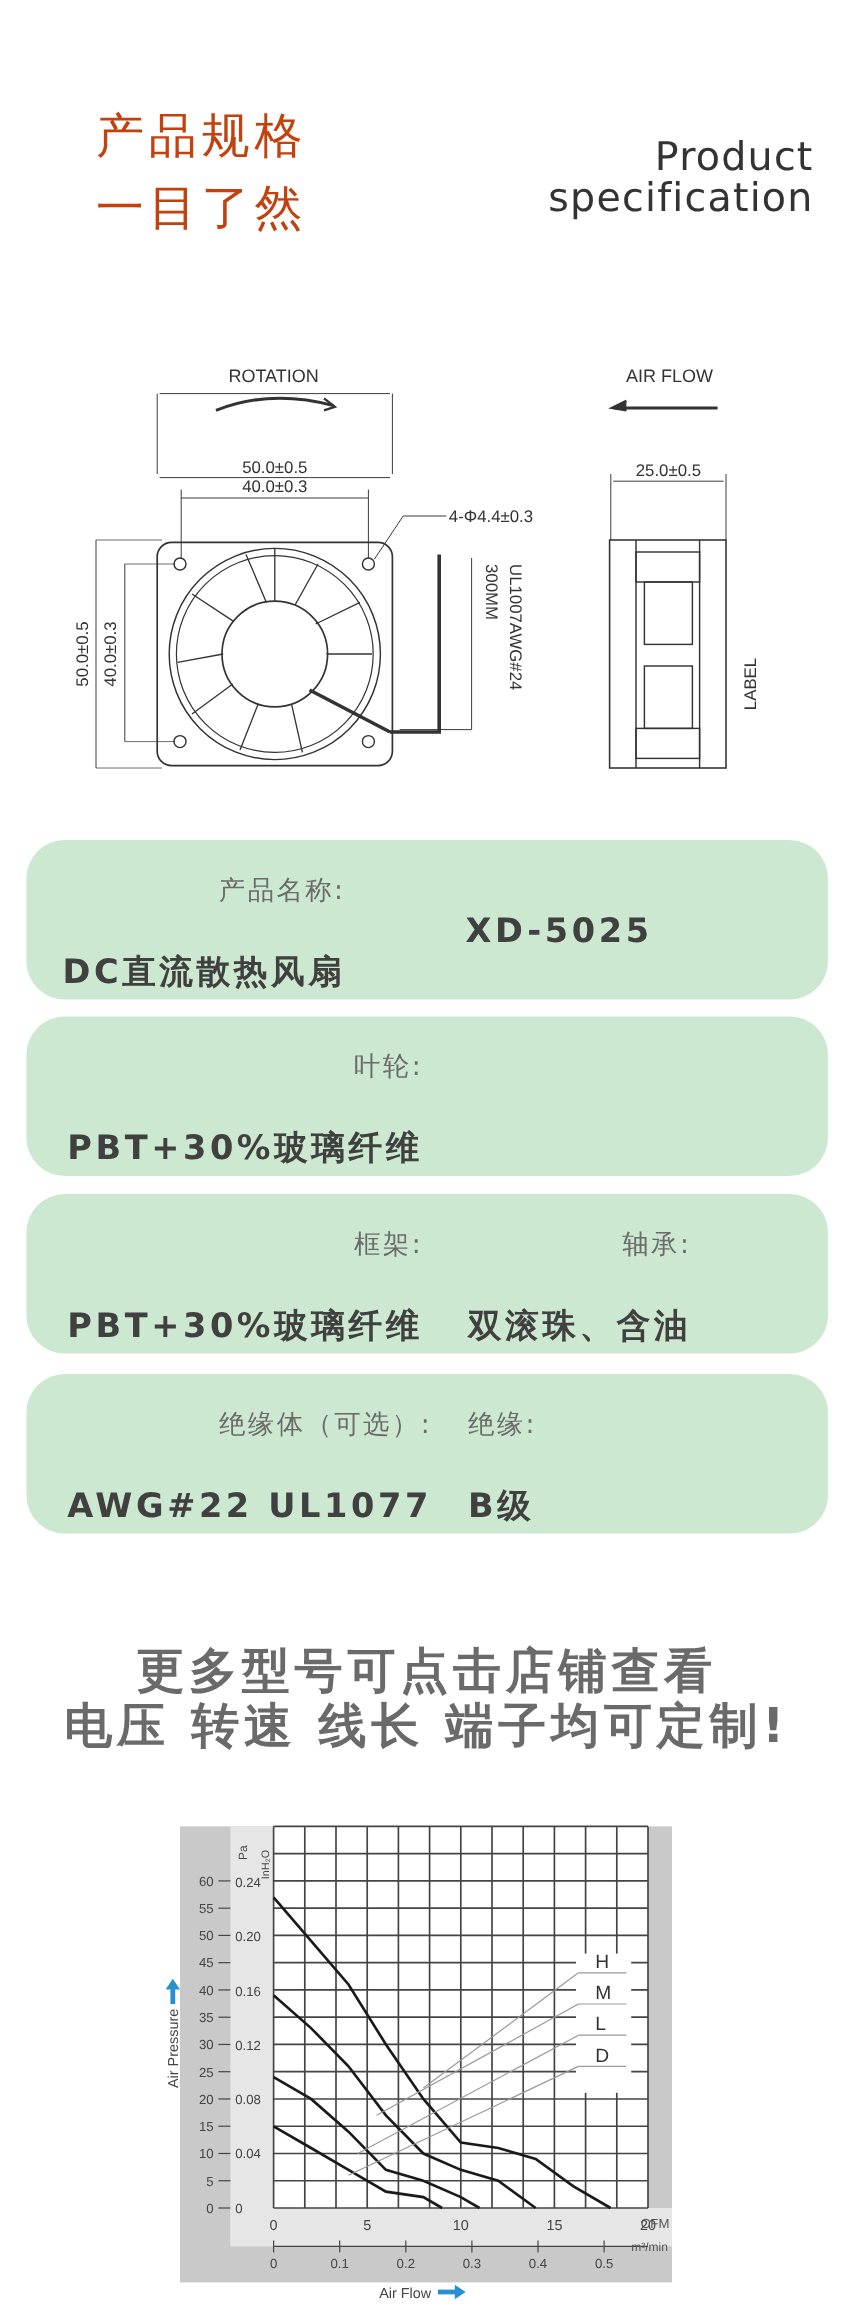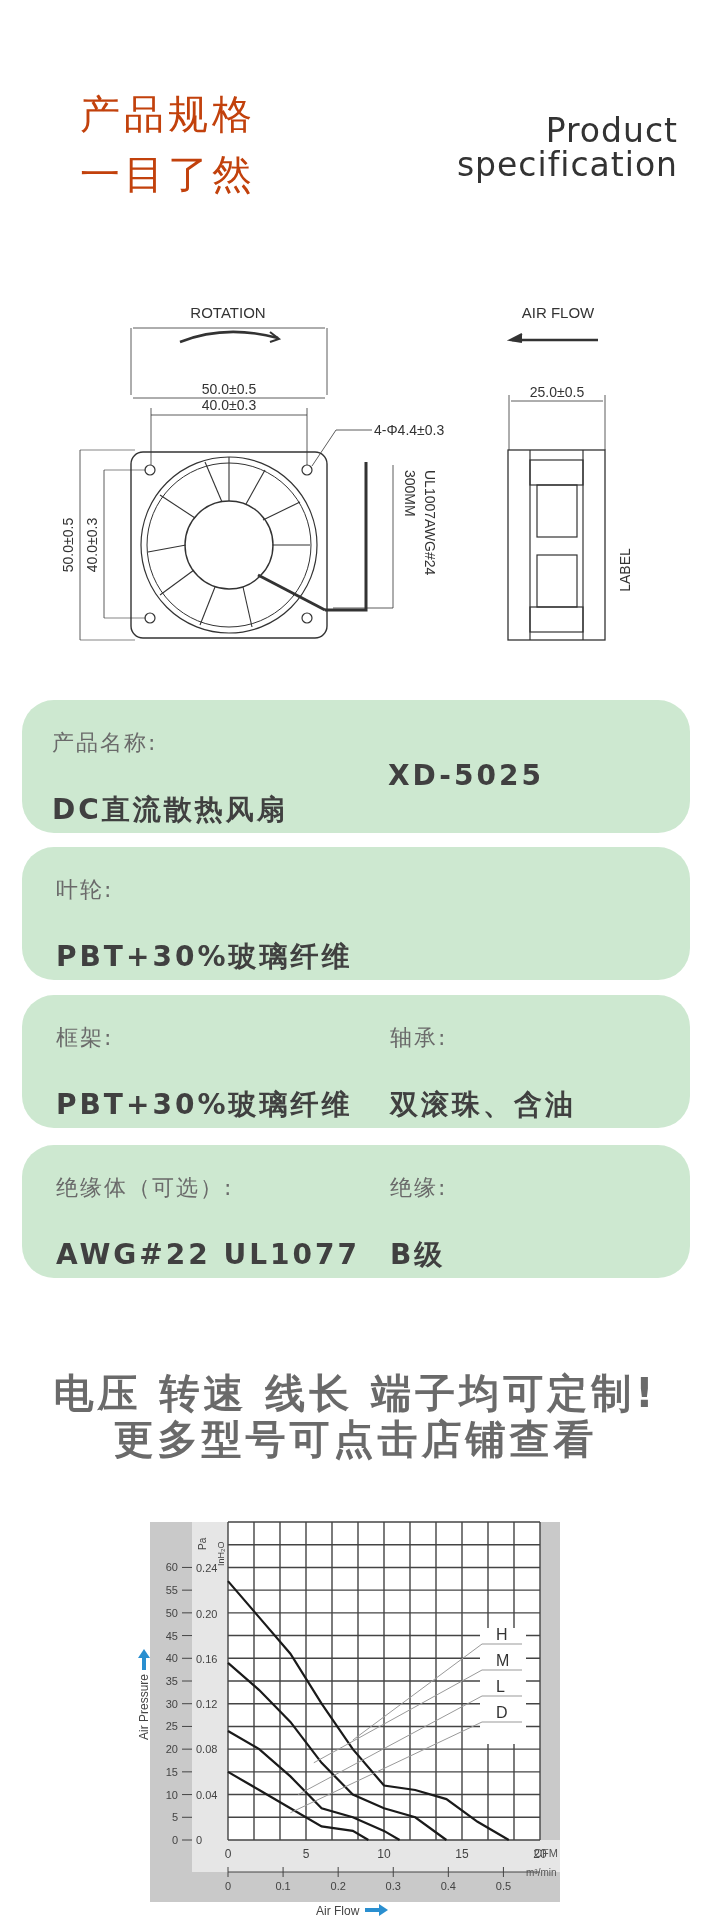--- a/index.html
+++ b/index.html
@@ -2,21 +2,21 @@
 <html><head>
 <meta charset="utf-8">
 <style>
   html,body{margin:0;padding:0;background:#ffffff;}
   body{width:711px;height:1920px;position:relative;overflow:hidden;font-family:"DejaVu Sans","Liberation Sans",sans-serif;color:#555;}
   .title-cn{position:absolute;left:80px;top:84px;font-size:40px;font-weight:normal;color:#c2410c;line-height:60px;letter-spacing:4px;}
   .title-en{position:absolute;right:33px;top:114px;font-size:33px;color:#333;text-align:right;line-height:34px;letter-spacing:1px;font-family:"DejaVu Sans",sans-serif;}
   .drawing{position:absolute;left:0;top:290px;width:620px;height:370px;}
   .card{position:absolute;left:22px;width:668px;height:133px;background:#cde8d0;border-radius:32px;}
   .card .col{position:absolute;top:26px;}
-  .card .lbl{font-size:22px;color:#6a6a6a;line-height:34px;letter-spacing:2px;}
+  .card .lbl{font-size:22px;color:#6a6a6a;line-height:34px;letter-spacing:2px;text-align:right;}
   .card .val{font-size:28px;font-weight:bold;color:#404040;line-height:44px;margin-top:28px;letter-spacing:3px;white-space:nowrap;}
   .promo{position:absolute;left:0;width:711px;top:1370px;text-align:center;font-size:40px;font-weight:bold;color:#6a6a6a;line-height:46px;letter-spacing:4px;}
   .chart-wrap{position:absolute;left:120px;top:1510px;width:440px;height:410px;}
   svg text{font-family:"Liberation Sans",sans-serif;}
 </style>
 </head>
 <body>
 
 <div class="title-cn">
   <div>产品规格</div>
@@ -143,22 +143,22 @@
     <div class="lbl">绝缘体（可选）:</div>
     <div class="val">AWG#22 UL1077</div>
   </div>
   <div class="col" style="left:368px">
     <div class="lbl">绝缘:</div>
     <div class="val">B级</div>
   </div>
 </div>
 
 <div class="promo">
+  <div>更多型号可点击店铺查看</div>
   <div>电压 转速 线长 端子均可定制!</div>
-  <div>更多型号可点击店铺查看</div>
 </div>
 
 <div class="chart-wrap">
   <svg id="pq-chart" width="440" height="410" viewBox="0 0 440 410">
 
     <rect x="30" y="12" width="410" height="380" fill="#c9c9c9"></rect>
     <rect x="72" y="12" width="36" height="346" fill="#e6e6e6"></rect>
     <rect x="72" y="330" width="368" height="32" fill="#e6e6e6"></rect>
     <rect x="108" y="12" width="312" height="318" fill="#ffffff"></rect>
     <g id="grid" stroke="#444" stroke-width="1.4">

